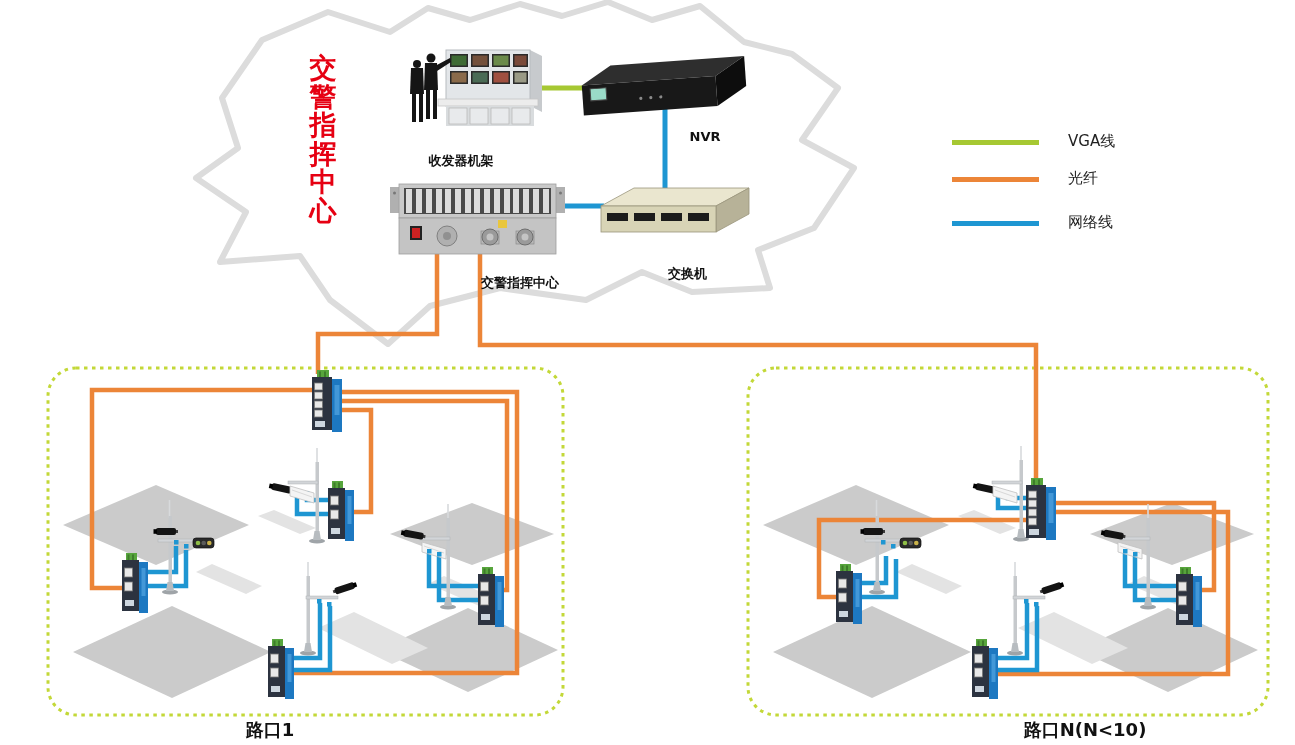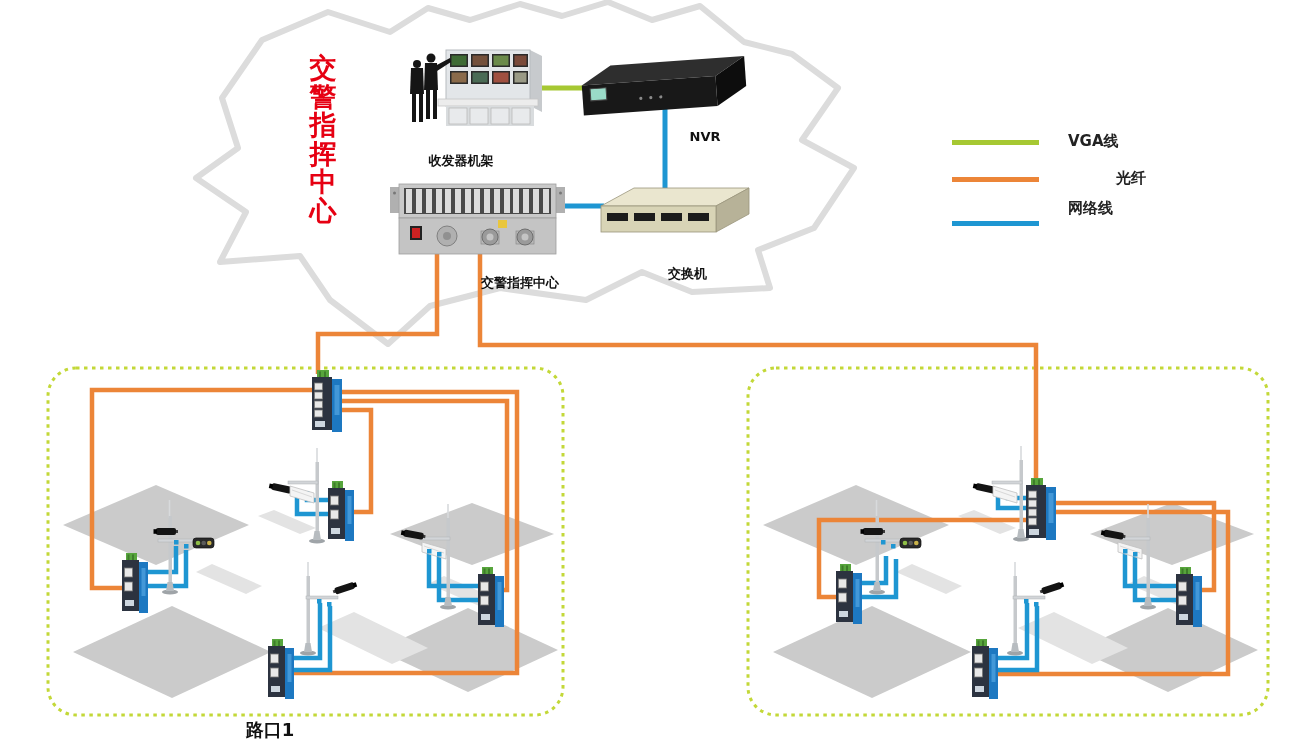--- a/index.html
+++ b/index.html
@@ -1,20 +1,20 @@
 <!DOCTYPE html>
 <html><head>
 <meta charset="utf-8">
 <style>
   html,body{margin:0;padding:0;background:#fff;}
   .canvas{position:relative;width:1295px;height:745px;background:#fff;overflow:hidden;
           font-family:"DejaVu Sans","Liberation Sans",sans-serif;}
   .canvas svg{position:absolute;left:0;top:0;}
   .lbl{position:absolute;color:#111;font-weight:bold;font-size:13px;text-align:center;line-height:1.15;margin-top:20px;}
-  .lbl-legend{position:absolute;color:#222;font-weight:bold;font-size:15px;text-align:left;}
+  .lbl-legend{position:absolute;color:#222;font-weight:normal;font-size:15px;text-align:left;}
   .lbl-box{position:absolute;color:#111;font-weight:bold;font-size:18px;text-align:center;}
   .vtitle{position:absolute;left:306px;top:54px;width:34px;
           font-size:27px;font-weight:bold;color:#e60012;line-height:28.5px;
           word-break:break-all;text-align:center;letter-spacing:0;}
 </style>
 </head>
 <body>
 
 <div class="canvas">
 
@@ -351,18 +351,19 @@
 </svg>
 
 <div class="vtitle">交警指挥中心</div>
 
 <div class="lbl" style="left:415px;top:134px;width:92px;">收发器机架</div>
 <div class="lbl" style="left:680px;top:110px;width:50px;">NVR</div>
 <div class="lbl" style="left:440px;top:256px;width:160px;">交警指挥中心</div>
 <div class="lbl" style="left:640px;top:247px;width:95px;">交换机</div>
 
 <div class="lbl-legend" style="left:1068px;top:132px;">VGA线</div>
-<div class="lbl-legend" style="left:1068px;top:169px;margin-left:48px;">光纤</div>
-<div class="lbl-legend" style="left:1068px;top:199px;">网络线</div>
+<div class="lbl-legend" style="left:1068px;top:169px;">光纤</div>
+<div class="lbl-legend" style="left:1068px;top:213px;">网络线</div>
 
 <div class="lbl-box" style="left:210px;top:718px;width:120px;">路口1</div>
+<div class="lbl-box" style="left:1000px;top:718px;width:170px;">路口N(N&lt;10)</div>
 
 </div>
 
 </body></html>

